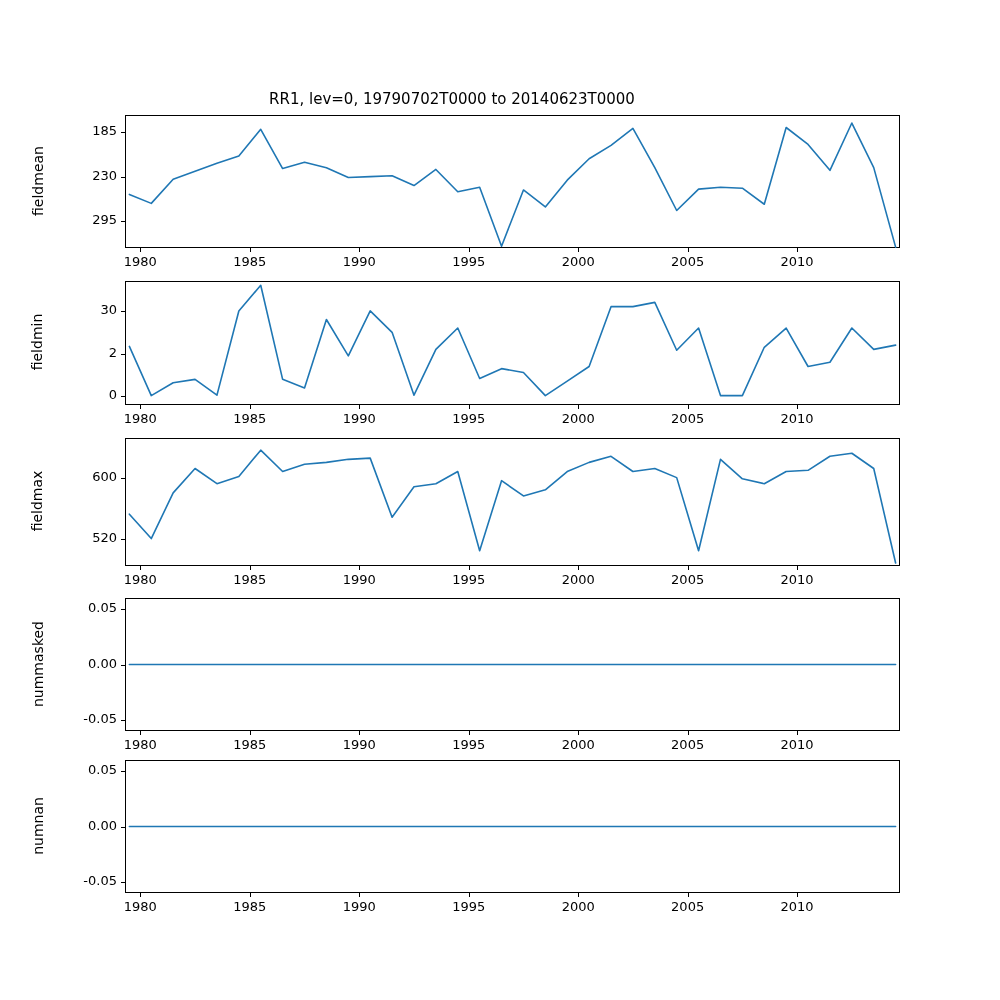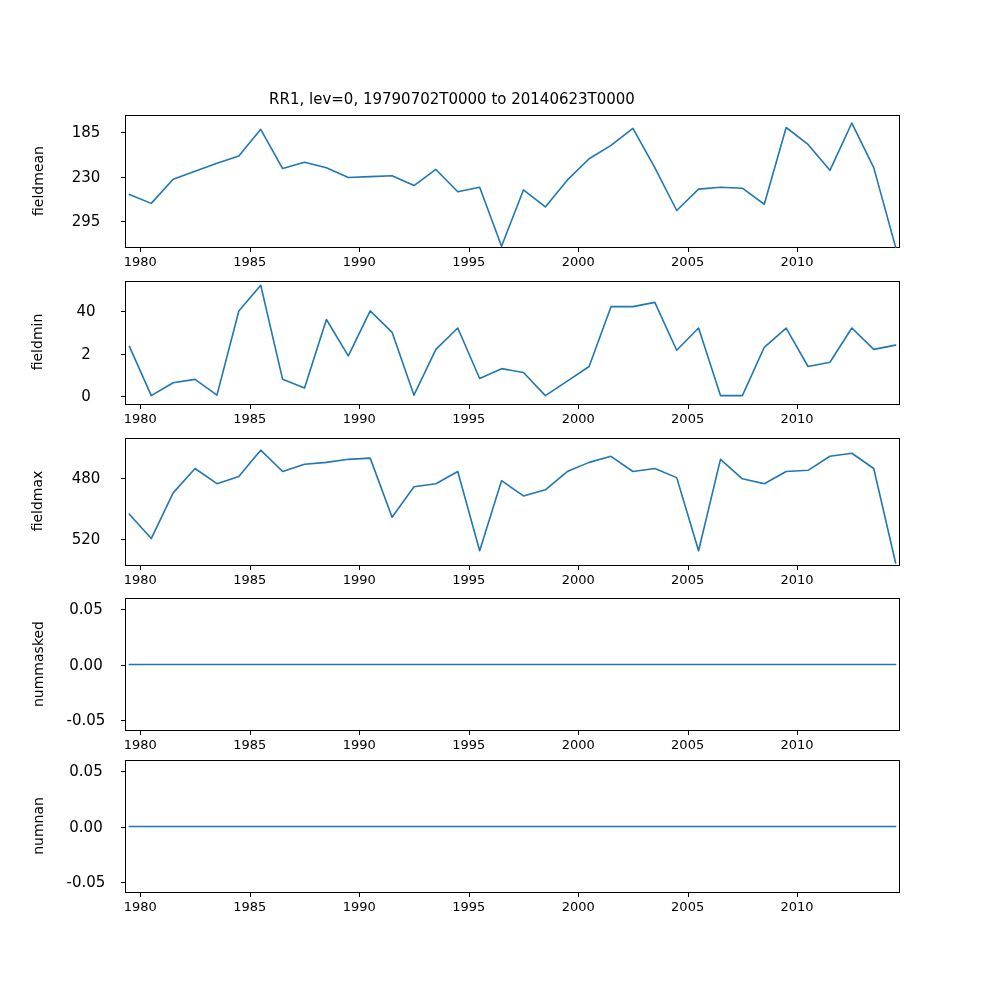--- a/index.html
+++ b/index.html
@@ -50,22 +50,22 @@
   }
   .xlabel {
     position: absolute;
     font-size: 14px;
     text-align: center;
     width: 1000px;
     left: 0;
   }
   .ytick {
     position: absolute;
-    font-size: 15px;
-    text-align: center;
+    font-size: 13px;
+    text-align: right;
     white-space: nowrap;
   }
   .xtick {
     position: absolute;
     font-size: 13px;
     text-align: center;
     white-space: nowrap;
   }
   .tickmark-x {
     position: absolute;
@@ -135,21 +135,21 @@
       <div class="xtick" style="left: 423.178px; top: 130px; width: 60px;">2000</div>
       <div class="tickmark-x" style="left: 562.641px; top: 124px;"></div>
       <div class="xtick" style="left: 532.641px; top: 130px; width: 60px;">2005</div>
       <div class="tickmark-x" style="left: 672.105px; top: 124px;"></div>
       <div class="xtick" style="left: 642.105px; top: 130px; width: 60px;">2010</div>
       <div class="tickmark-y" style="left: -4px; top: 115.448px;"></div>
       <div class="ytick" style="left: -70px; top: 106.448px; width: 62px;">0</div>
       <div class="tickmark-y" style="left: -4px; top: 72.6897px;"></div>
       <div class="ytick" style="left: -70px; top: 63.6897px; width: 62px;">2</div>
       <div class="tickmark-y" style="left: -4px; top: 29.931px;"></div>
-      <div class="ytick" style="left: -70px; top: 20.931px; width: 62px;">40</div>
+      <div class="ytick" style="left: -70px; top: 20.931px; width: 62px;">30</div>
       <div class="ylabel" style="width: 124px; left: -150px; top: 53px; transform: rotate(-90deg);">fieldmin</div>
     </div>
     <div class="panel" style="left: 125px; top: 438px; width: 775px; height: 128px;">
       <div class="plot-frame"></div>
       <svg class="series" width="775" height="128">
         <polyline points="4.38,76.19 26.27,100.57 48.16,54.86 70.06,30.48 91.95,45.71 113.84,38.40 135.73,12.19 157.63,33.52 179.52,26.21 201.41,24.38 223.31,21.33 245.20,20.11 267.09,79.24 288.98,48.76 310.88,45.71 332.77,33.52 354.66,112.76 376.55,42.67 398.45,57.90 420.34,51.81 442.23,33.52 464.12,24.38 486.02,18.29 507.91,33.52 529.80,30.48 551.69,39.62 573.59,112.76 595.48,21.33 617.37,40.84 639.27,45.71 661.16,33.52 683.05,32.30 704.94,18.29 726.84,15.24 748.73,30.48 770.62,124.95" fill="none" stroke="#1f77b4" stroke-width="1.6" stroke-linejoin="round" stroke-linecap="round"></polyline>
       </svg>
       <div class="tickmark-x" style="left: 15.3249px; top: 128px;"></div>
       <div class="xtick" style="left: -14.6751px; top: 134px; width: 60px;">1980</div>
       <div class="tickmark-x" style="left: 124.788px; top: 128px;"></div>
@@ -160,21 +160,21 @@
       <div class="xtick" style="left: 313.715px; top: 134px; width: 60px;">1995</div>
       <div class="tickmark-x" style="left: 453.178px; top: 128px;"></div>
       <div class="xtick" style="left: 423.178px; top: 134px; width: 60px;">2000</div>
       <div class="tickmark-x" style="left: 562.641px; top: 128px;"></div>
       <div class="xtick" style="left: 532.641px; top: 134px; width: 60px;">2005</div>
       <div class="tickmark-x" style="left: 672.105px; top: 128px;"></div>
       <div class="xtick" style="left: 642.105px; top: 134px; width: 60px;">2010</div>
       <div class="tickmark-y" style="left: -4px; top: 100.571px;"></div>
       <div class="ytick" style="left: -70px; top: 91.5714px; width: 62px;">520</div>
       <div class="tickmark-y" style="left: -4px; top: 39.619px;"></div>
-      <div class="ytick" style="left: -70px; top: 30.619px; width: 62px;">480</div>
+      <div class="ytick" style="left: -70px; top: 30.619px; width: 62px;">600</div>
       <div class="ylabel" style="width: 128px; left: -152px; top: 55px; transform: rotate(-90deg);">fieldmax</div>
     </div>
     <div class="panel" style="left: 125px; top: 598px; width: 775px; height: 133px;">
       <div class="plot-frame"></div>
       <svg class="series" width="775" height="133">
         <polyline points="4.38,66.50 770.62,66.50" fill="none" stroke="#1f77b4" stroke-width="1.6" stroke-linejoin="round" stroke-linecap="round"></polyline>
       </svg>
       <div class="tickmark-x" style="left: 15.3249px; top: 133px;"></div>
       <div class="xtick" style="left: -14.6751px; top: 139px; width: 60px;">1980</div>
       <div class="tickmark-x" style="left: 124.788px; top: 133px;"></div>

